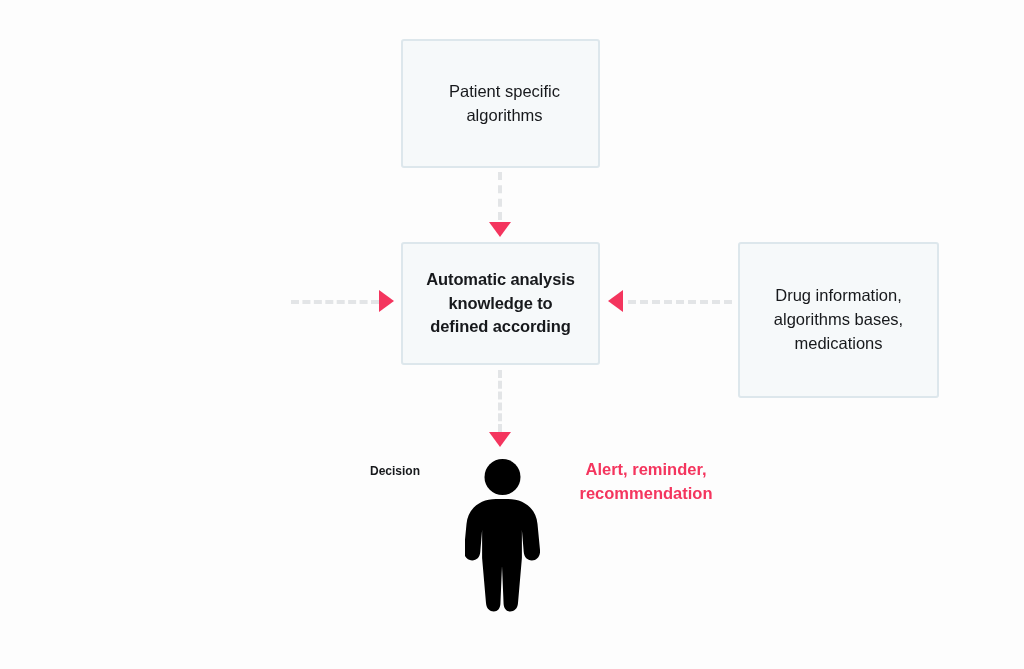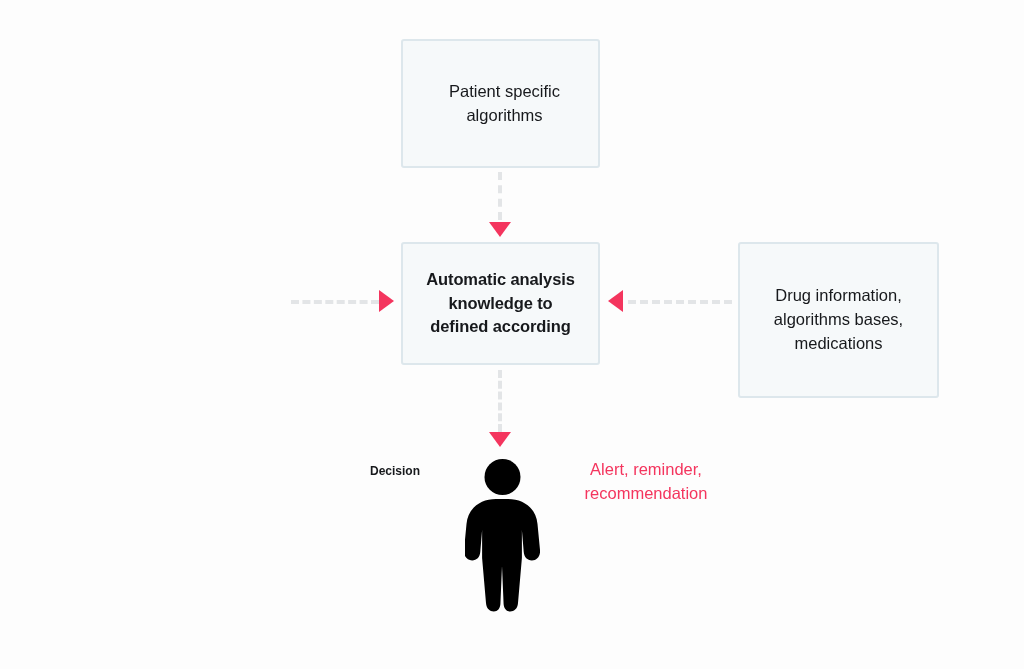--- a/index.html
+++ b/index.html
@@ -114,21 +114,21 @@
     width: 120px;
     font-size: 12px;
     font-weight: bold;
     color: #17191c;
   }
   #label-alert {
     left: 558px;
     top: 458px;
     width: 176px;
     font-size: 16.5px;
-    font-weight: normal;
+    font-weight: bold;
     color: #f4355e;
   }
 </style>
 </head>
 <body>
 
 <div id="diagram">
 
   <div class="node-box" id="box-patient-info">
     <span class="box-text">

